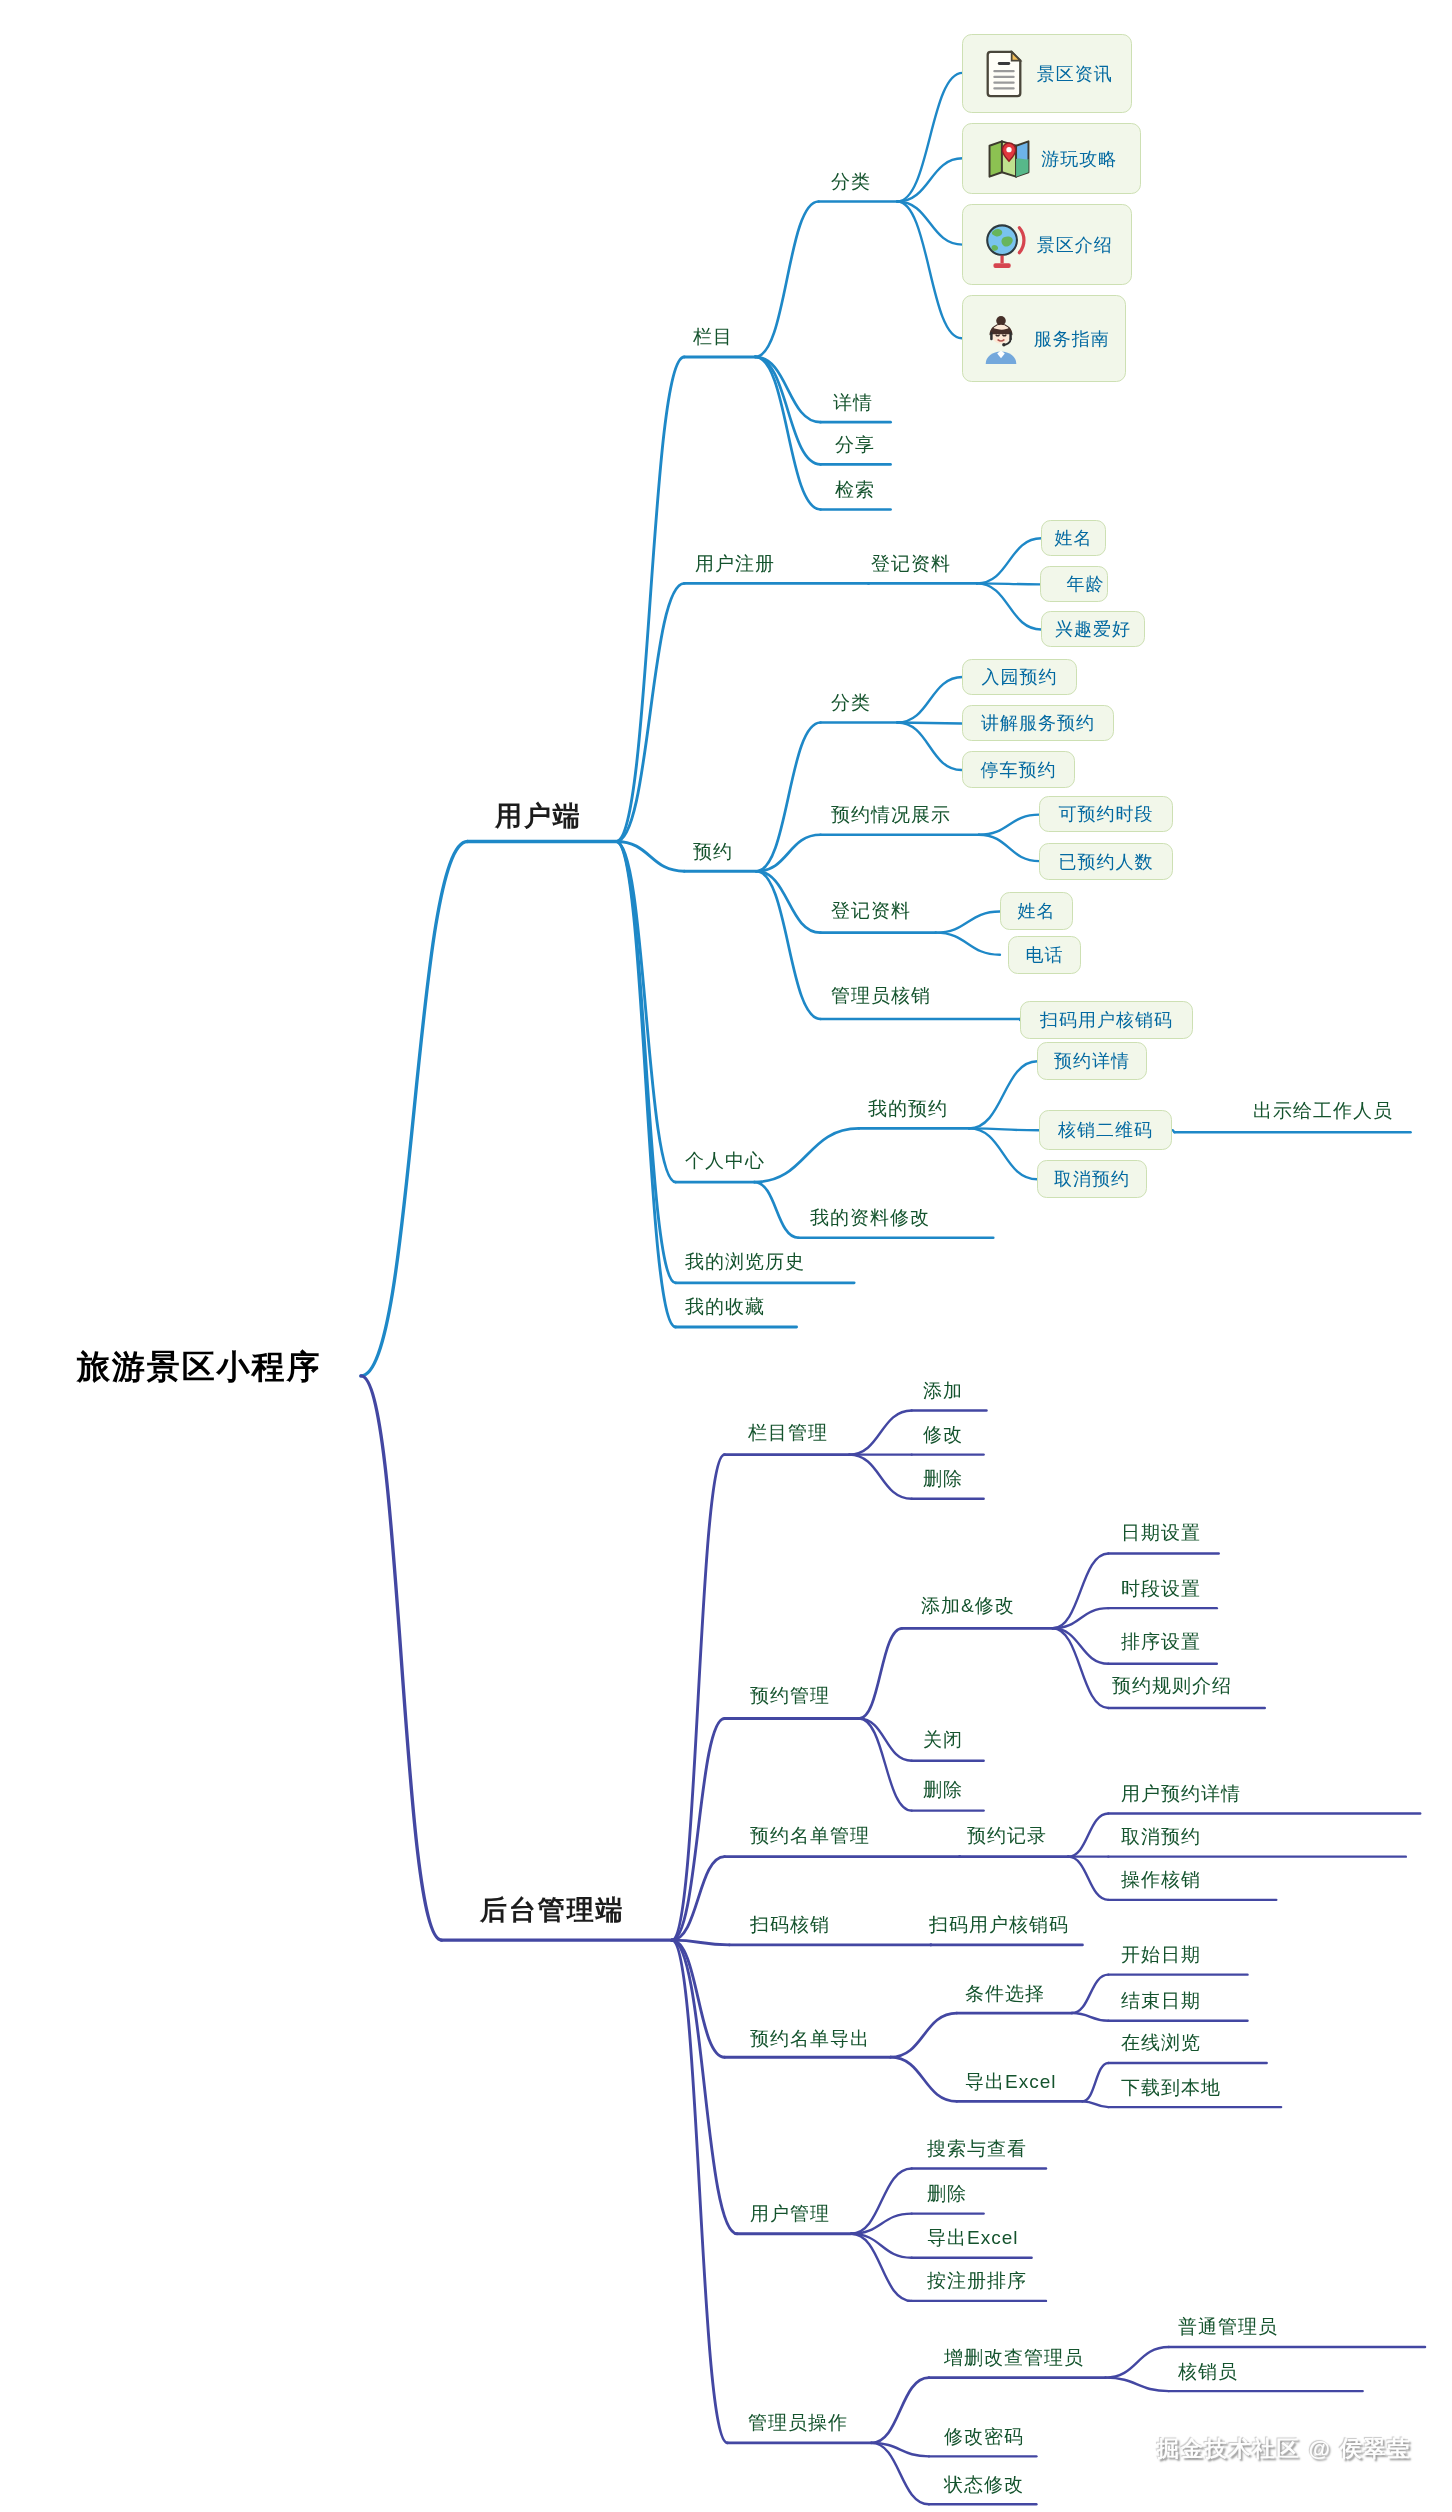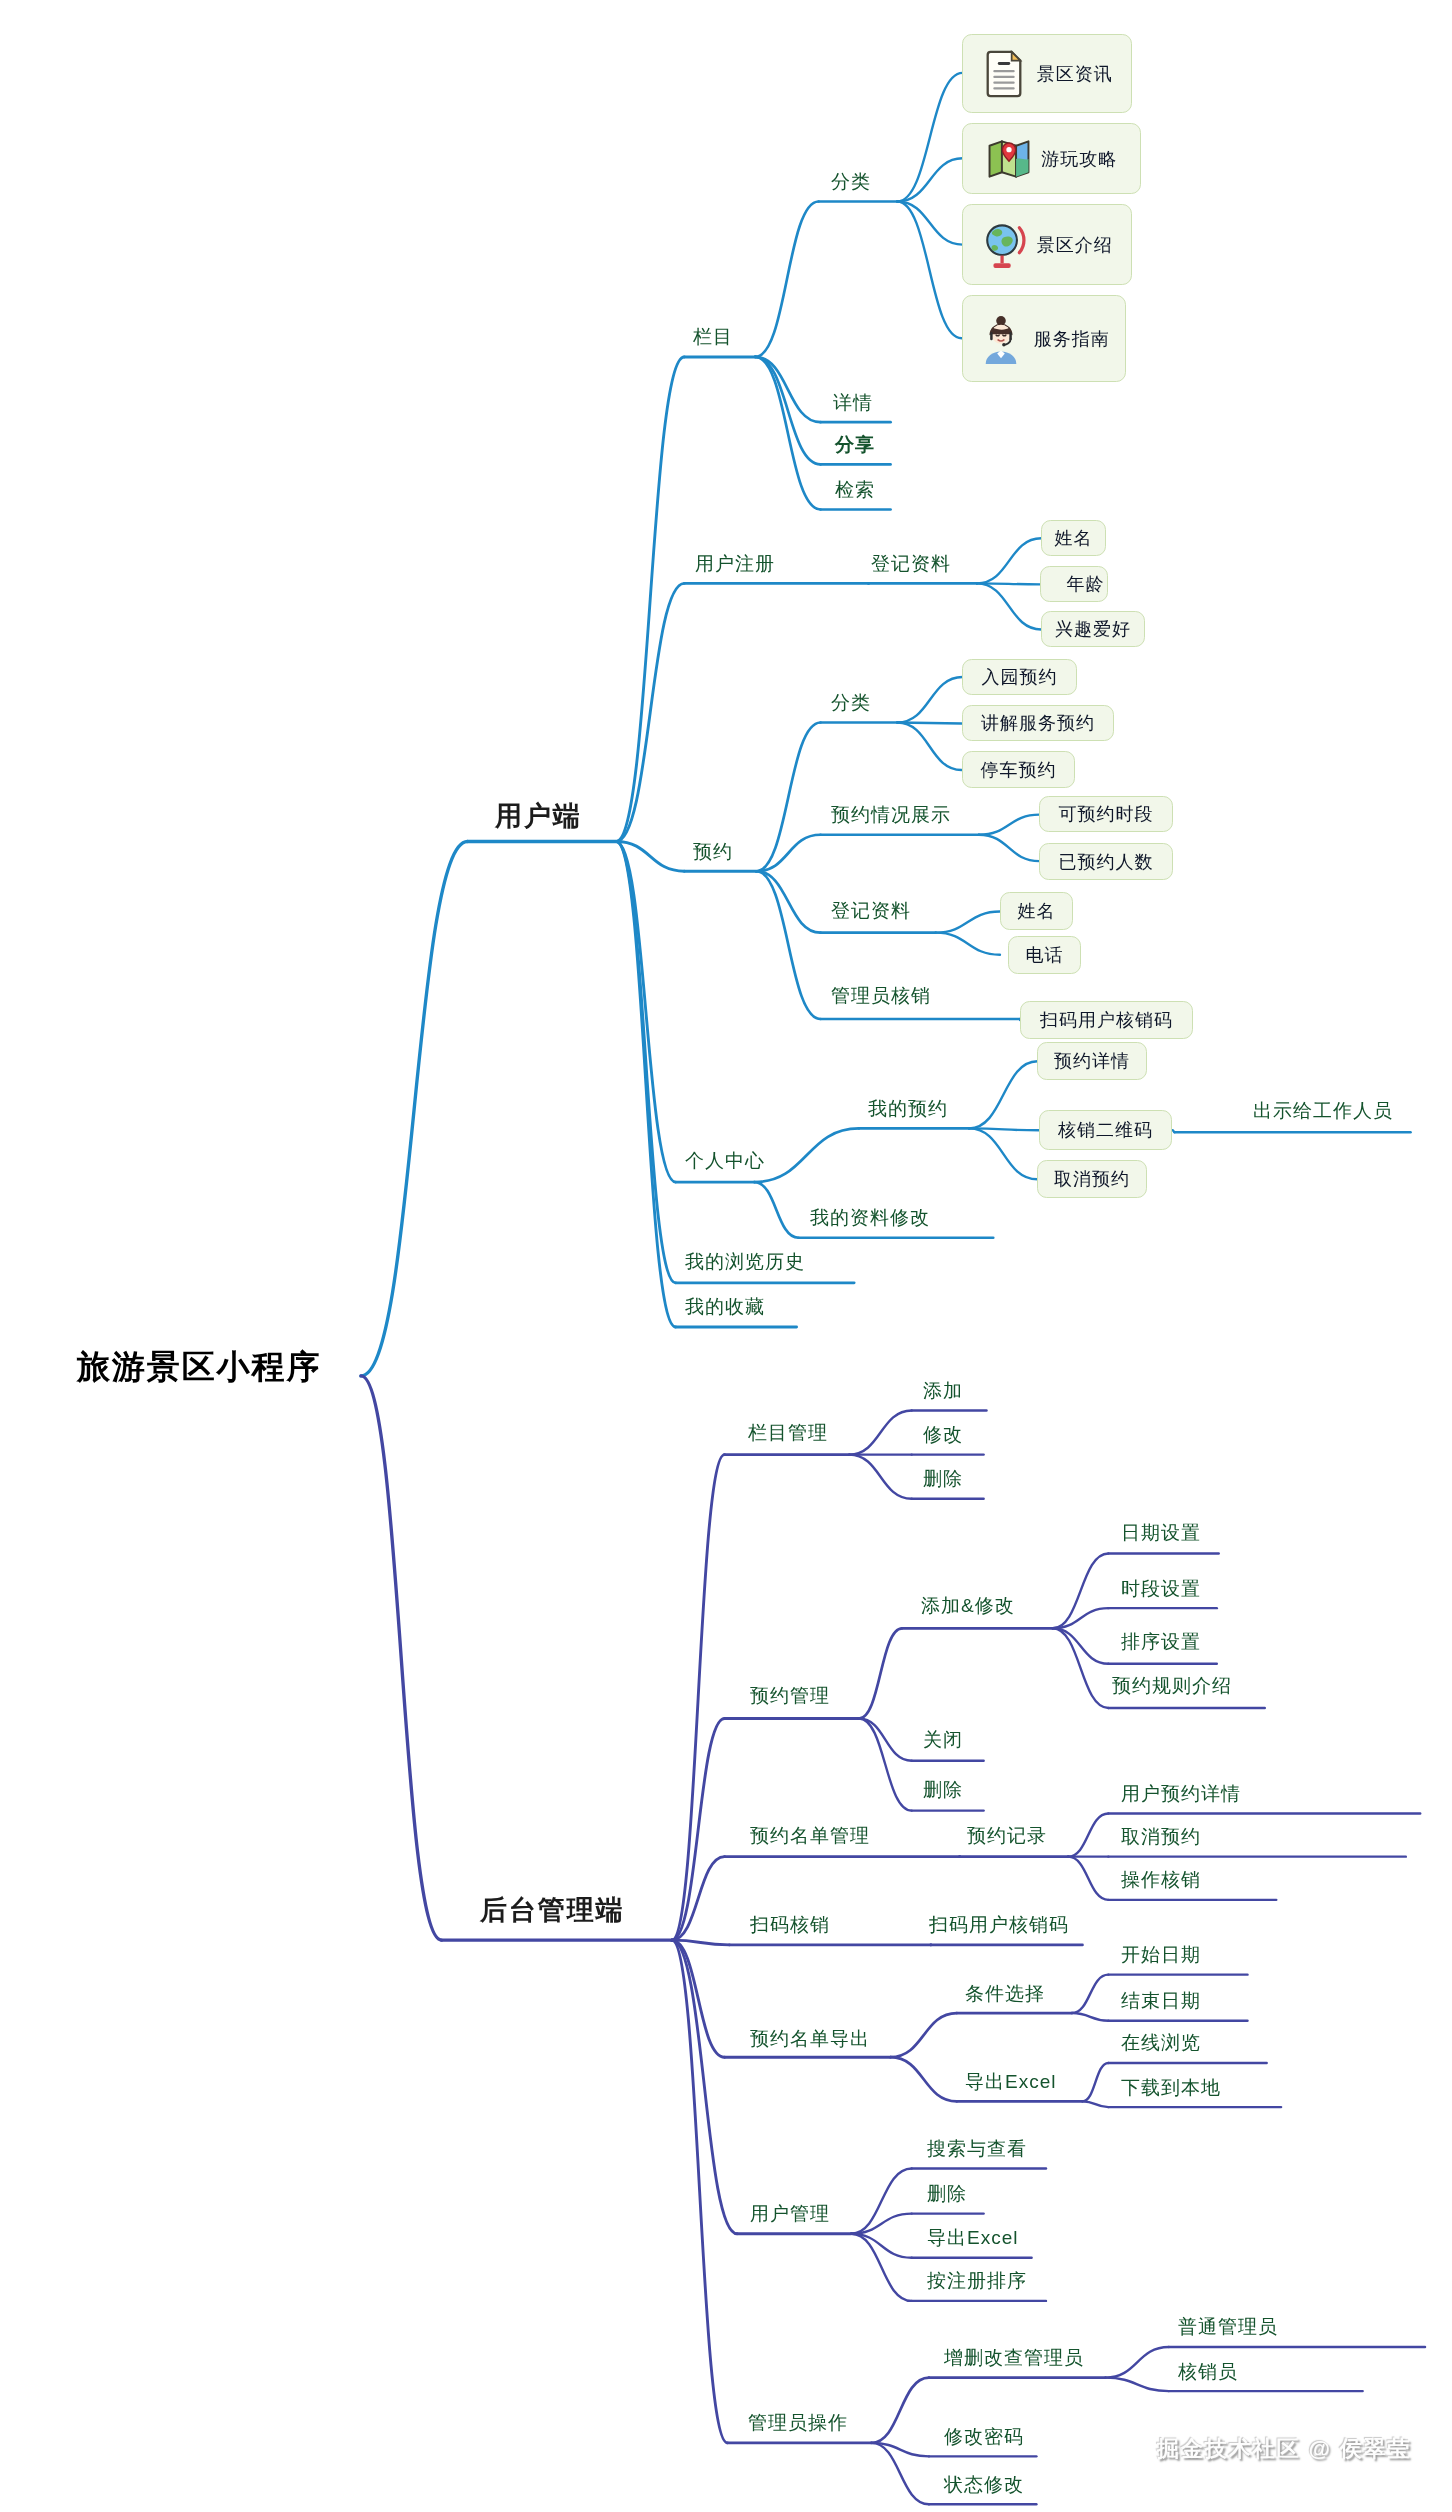--- a/index.html
+++ b/index.html
@@ -6,21 +6,21 @@
   body{width:1453px;height:2512px;position:relative;overflow:hidden;
        font-family:"Liberation Sans","DejaVu Sans",sans-serif;}
   #edges{position:absolute;left:0;top:0;width:1453px;height:2512px;}
   #nodes{position:absolute;left:0;top:0;width:1453px;height:2512px;}
   #nodes > div{position:absolute;white-space:nowrap;}
   .n-label{font-size:19px;color:#14532d;letter-spacing:1px;line-height:1.15;}
   .n-header{font-size:27px;font-weight:bold;color:#1c1c1c;letter-spacing:1.9px;line-height:1.1;}
   .n-root{font-size:33px;font-weight:bold;color:#000;letter-spacing:1.9px;line-height:1.1;}
   .n-box{display:flex;align-items:center;justify-content:center;gap:9.6px;
          background:#f2f7ea;border:1.9px solid #cde0b3;border-radius:9.6px;
-         font-size:18px;color:#0f172a;letter-spacing:1px;box-sizing:border-box;padding:1.9px 5.8px;}
+         font-size:18px;color:#0369a1;letter-spacing:1px;box-sizing:border-box;padding:1.9px 5.8px;}
   .bicon{width:46px;height:50px;flex:0 0 auto;}
   #watermark{position:absolute;font-size:22px;font-weight:bold;letter-spacing:1.9px;
              color:#fdfdfd;text-shadow:1.9px 1.9px 1.9px #9a9a9a, -1px -1px 1px #c9c9c9;}
   .defs{position:absolute;width:0;height:0;overflow:hidden;}
 </style>
 </head>
 <body>
 
 <svg class="defs" aria-hidden="true">
   <defs>
@@ -220,21 +220,21 @@
       </svg>
       <span>景区介绍</span>
     </div>
     <div class="n-box" style="left: 962px; top: 295px; width: 164px; height: 87px;">
       <svg class="bicon" viewBox="0 0 48 52" width="46" height="50">
         <use href="#ic-service"></use>
       </svg>
       <span>服务指南</span>
     </div>
     <div class="n-label" style="left: 833px; top: 392px;">详情</div>
-    <div class="n-label" style="left: 835px; top: 434px; font-weight: bold;">分享</div>
+    <div class="n-label" style="left: 835px; top: 434px;">分享</div>
     <div class="n-label" style="left: 835px; top: 479px;">检索</div>
     <div class="n-label" style="left: 695px; top: 553px;">用户注册</div>
     <div class="n-label" style="left: 871px; top: 553px;">登记资料</div>
     <div class="n-box" style="left: 1041px; top: 520px; width: 65px; height: 36px;">
       <span>姓名</span>
     </div>
     <div class="n-box" style="left: 1040px; top: 566px; width: 68px; height: 36px; padding-left: 29px;">
       <span>年龄</span>
     </div>
     <div class="n-box" style="left: 1041px; top: 611px; width: 104px; height: 36px;">

